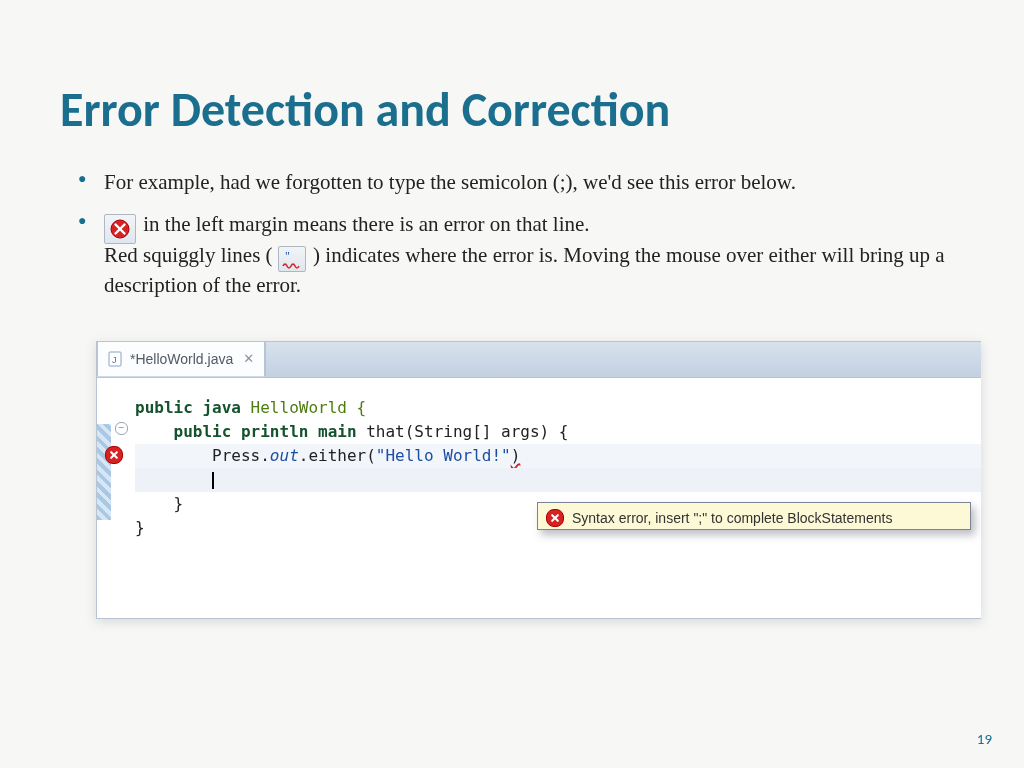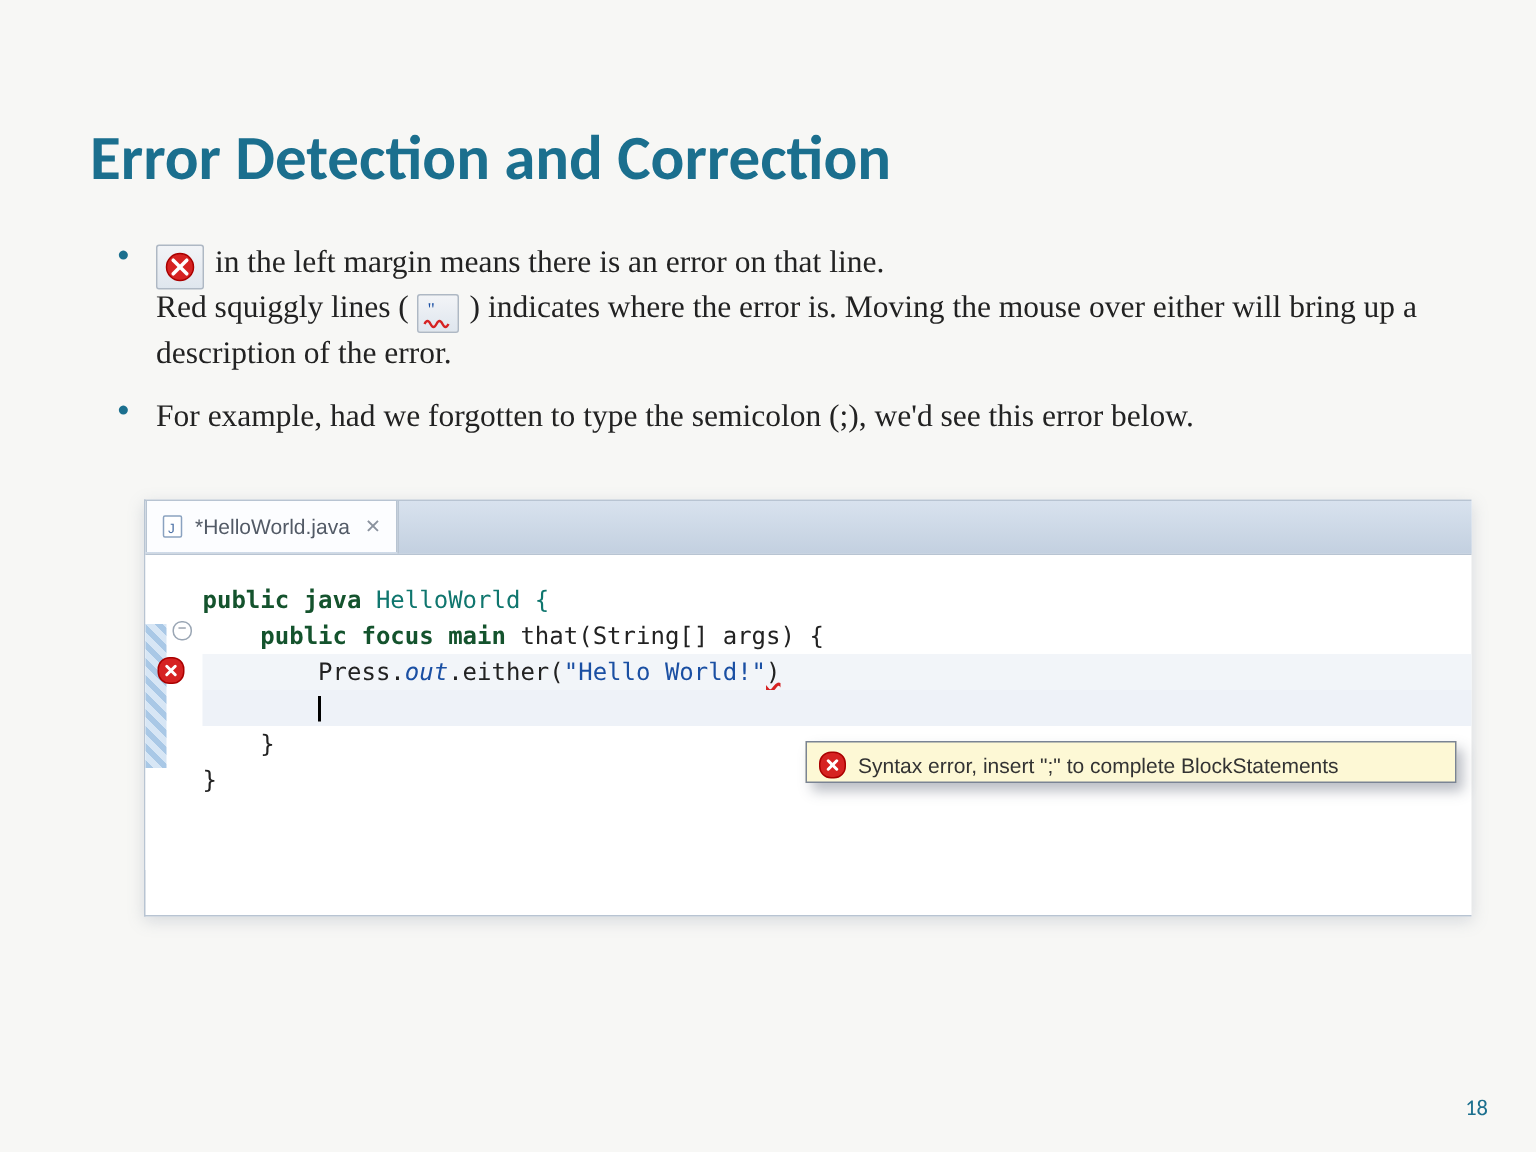--- a/index.html
+++ b/index.html
@@ -12,21 +12,21 @@
   }
   .slide {
     position: relative;
     width: 1024px; height: 768px;
     box-sizing: border-box;
     padding: 80px 60px 40px 60px;
   }
   h1.title {
     font-family: Calibri, Arial, sans-serif;
     color: #1b6f8e;
-    font-size: 42px;
+    font-size: 48px;
     font-weight: 700;
     margin: 0 0 28px 0;
   }
   ul.top {
     list-style: none;
     margin: 0 0 40px 0;
     padding: 0 0 0 24px;
     font-size: 21px;
     line-height: 1.45;
   }
@@ -146,21 +146,21 @@
 
   pre.code {
     margin:0; padding: 18px 0 0 4px;
     font-size: 16px;
     line-height: 24px;
     color: #222;
     white-space: pre;
     flex:1;
   }
   .kw { color:#14532d; font-weight:bold; }
-  .cls{ color:#0f766e; }
+  .cls{ color:#4d7c0f; }
   .fld{ color:#1a4fa3; font-style:italic; }
   .str{ color:#1a4fa3; }
   .errline { background:#f2f5f9; display:inline-block; width:100%;}
   .squig {
     text-decoration: underline wavy #d62222;
     text-decoration-thickness: 1.5px;
     text-underline-offset: 2px;
   }
   .cursor-line { background:#eef2f8; display:inline-block; width:100%; position:relative;}
   .caret {
@@ -192,38 +192,38 @@
   .squig-icon svg { display:block; }
 </style>
 </head>
 <body>
 
 <div class="slide">
 
   <h1 class="title">Error Detection and Correction</h1>
 
   <ul class="top">
+    <li>For example, had we forgotten to type the semicolon (;), we'd see this error below.</li>
     <li>
       <span class="inline-icon big">
         <svg width="30" height="28" viewBox="0 0 30 28">
           <circle cx="15" cy="14" r="9" fill="#d62222" stroke="#a00" stroke-width="1"></circle>
           <line x1="10.5" y1="9.5" x2="19.5" y2="18.5" stroke="#fff" stroke-width="2.4" stroke-linecap="round"></line>
           <line x1="19.5" y1="9.5" x2="10.5" y2="18.5" stroke="#fff" stroke-width="2.4" stroke-linecap="round"></line>
         </svg>
       </span><span> in the left margin means there is an error on that line.</span><br>
       <span>Red squiggly lines ( </span>
       <span class="inline-icon squig-icon">
         <svg width="26" height="24" viewBox="0 0 26 24">
           <text x="6" y="13" font-family="Consolas" font-size="12" fill="#1a4fa3">"</text>
           <path d="M4 19 q2 -4 4 0 q2 4 4 0 q2 -4 4 0 q2 4 4 0" stroke="#d62222" stroke-width="1.6" fill="none"></path>
         </svg>
       </span>
       <span> ) indicates where the error is. Moving the mouse over either will bring up a description of the error.</span>
     </li>
-    <li>For example, had we forgotten to type the semicolon (;), we'd see this error below.</li>
   </ul>
 
   <div class="editor">
     <div class="tabbar">
       <div class="tab">
         <span class="java-file-icon">
           <svg width="16" height="16" viewBox="0 0 16 16">
             <rect x="1" y="1" width="12" height="14" rx="1" fill="#fff" stroke="#8aa2c0"></rect>
             <text x="4" y="12" font-family="Arial" font-size="9" fill="#4a6fa5">J</text>
           </svg>
@@ -237,30 +237,30 @@
     <div class="code-area">
       <div class="gutter">
         <div class="ruler short"></div>
         <div class="marks">
           <div class="fold" style="top:44px;">−</div>
           <div class="err err-icon" style="top:68px;"></div>
         </div>
       </div>
 
 <pre class="code"><span class="kw">public</span><span class="kw"> java</span><span class="cls"> HelloWorld {</span>
-    <span class="kw">public</span><span class="kw"> focus</span><span class="kw"> main</span><span> that(String[] args) {</span>
+    <span class="kw">public</span><span class="kw"> println</span><span class="kw"> main</span><span> that(String[] args) {</span>
 <span class="errline">        <span>Press.</span><span class="fld">out</span><span>.either(</span><span class="str">"Hello World!"</span><span class="squig">)</span></span>
 <span class="cursor-line">        <span class="caret"></span></span>
     <span>}</span>
 <span>}</span></pre>
 
       <div class="tooltip">
         <div class="row1">
           <span class="err-icon" style="position:relative; display:inline-block;"></span>
           <span>Syntax error, insert ";" to complete BlockStatements</span>
         </div>
       </div>
 
     </div>
   </div>
 
-  <div class="page-num">18</div>
+  <div class="page-num">19</div>
 </div>
 
 </body></html>

